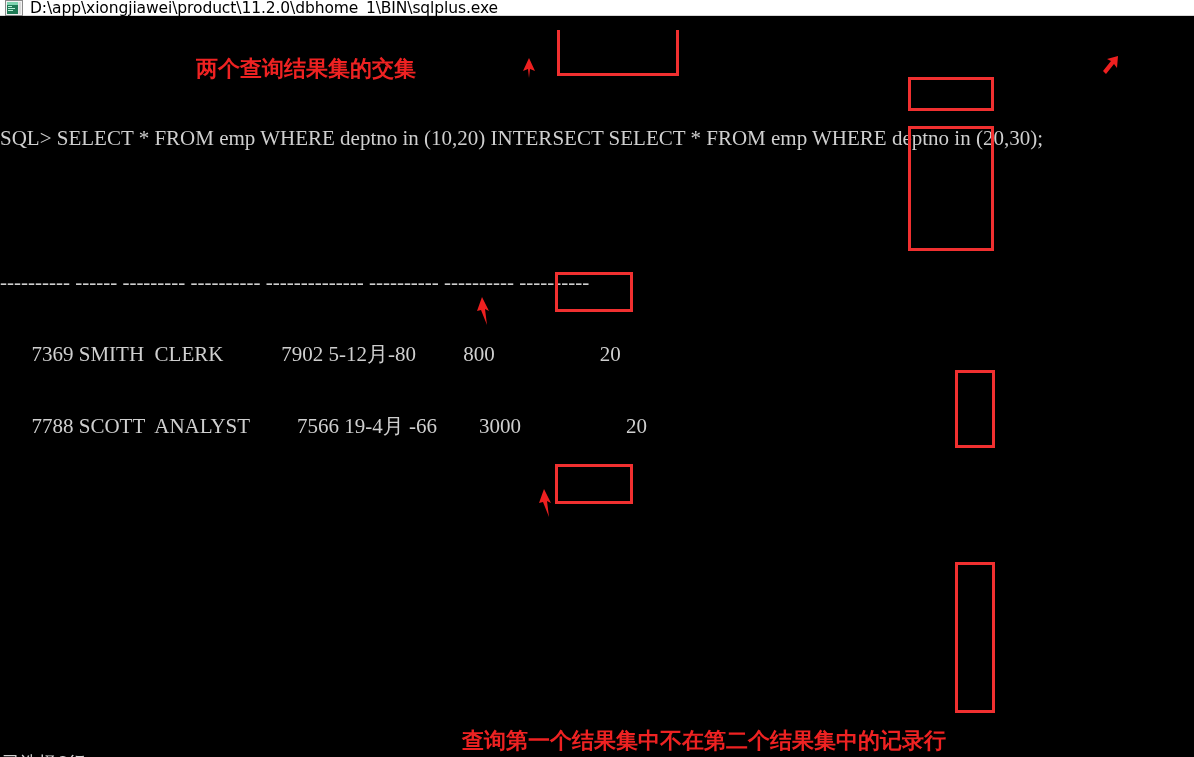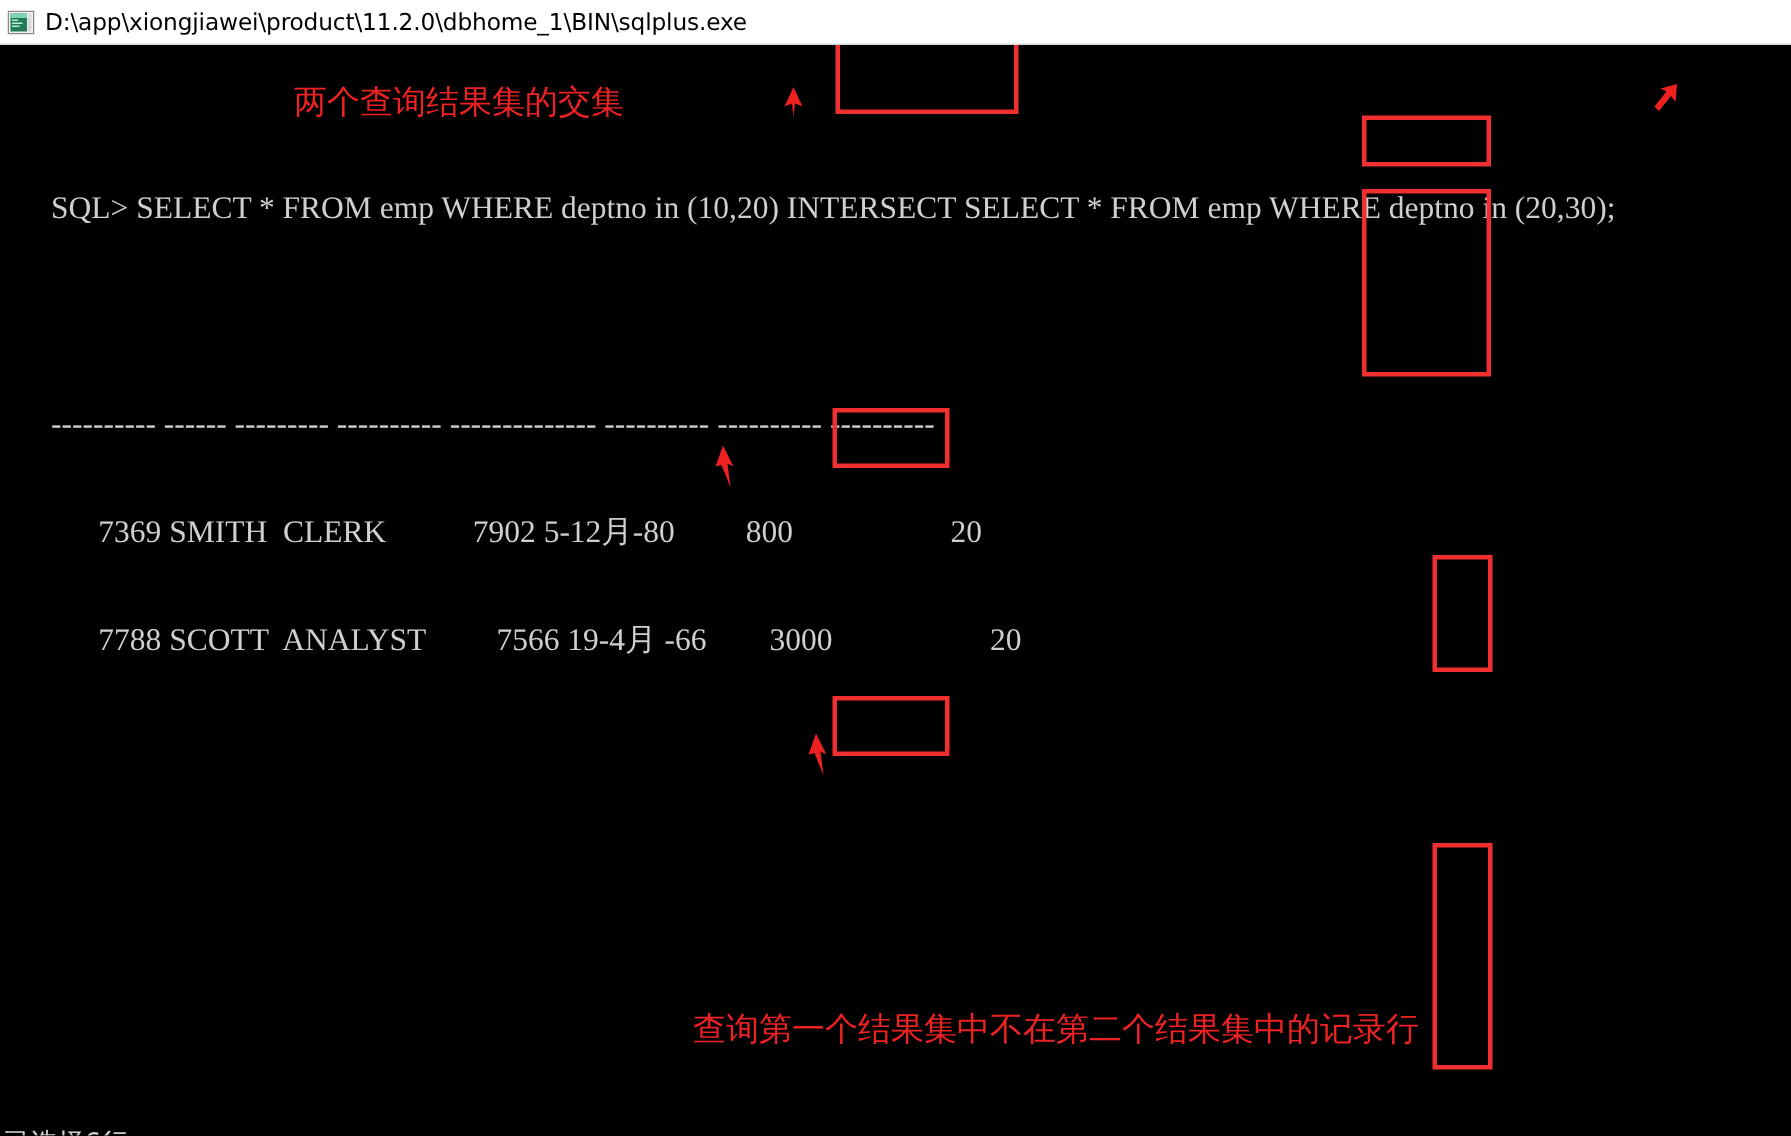--- a/index.html
+++ b/index.html
@@ -12,21 +12,21 @@
     height: 757px;
     overflow: hidden;
     font-family: "Liberation Serif", "DejaVu Serif", serif;
   }
 
   
   #titlebar {
     position: absolute;
     left: 0; top: 0;
     width: 1194px;
-    height: 30px;
+    height: 16px;
     background: #ffffff;
     border-bottom: 1px solid #d8d8d8;
     display: flex;
     align-items: center;
     box-sizing: border-box;
     padding-left: 5px;
   }
   #app-icon {
     width: 18px;
     height: 16px;
@@ -58,39 +58,38 @@
     font-family: "Liberation Serif", "DejaVu Serif", serif;
     font-size: 21px;
     line-height: 24px;
     color: #cfcfcf;
     white-space: pre;
     letter-spacing: 0px;
   }
   .term .line {
     height: 24px;
     white-space: pre;
-    margin-left: 34px;
   }
   .blank { height: 24px; }
 
   
   .redbox {
     position: absolute;
     border: 3px solid #f03030;
     box-sizing: border-box;
     pointer-events: none;
   }
   .cn-note {
     position: absolute;
     color: #ee2222;
     font-family: "DejaVu Sans", "Liberation Sans", sans-serif;
     font-size: 22px;
     line-height: 24px;
     white-space: nowrap;
-    font-weight: 400;
+    font-weight: 700;
   }
   .arrow {
     position: absolute;
     color: #ee2020;
     font-size: 22px;
     line-height: 22px;
   }
   .arrow svg { display: block; }
 
   
@@ -193,15 +192,15 @@
   <div class="redbox" style="left:555px; top:434px; width:78px; height:40px;"></div>
 
   <div class="arrow" style="left:536px; top:458px;">
     <svg width="20" height="30" viewBox="0 0 20 30">
         <path d="M8 1 L15 15 L11 13 L13 29 L7 14 L3 15 Z" fill="#ee2020"></path>
       </svg>
   </div>
 
   <div class="redbox" style="left:955px; top:532px; width:40px; height:151px;"></div>
 
-  <div class="cn-note" style="left:462px; top:645px;">查询第一个结果集中不在第二个结果集中的记录行</div>
+  <div class="cn-note" style="left:462px; top:699px;">查询第一个结果集中不在第二个结果集中的记录行</div>
 
 </div>
 
 </body></html>

